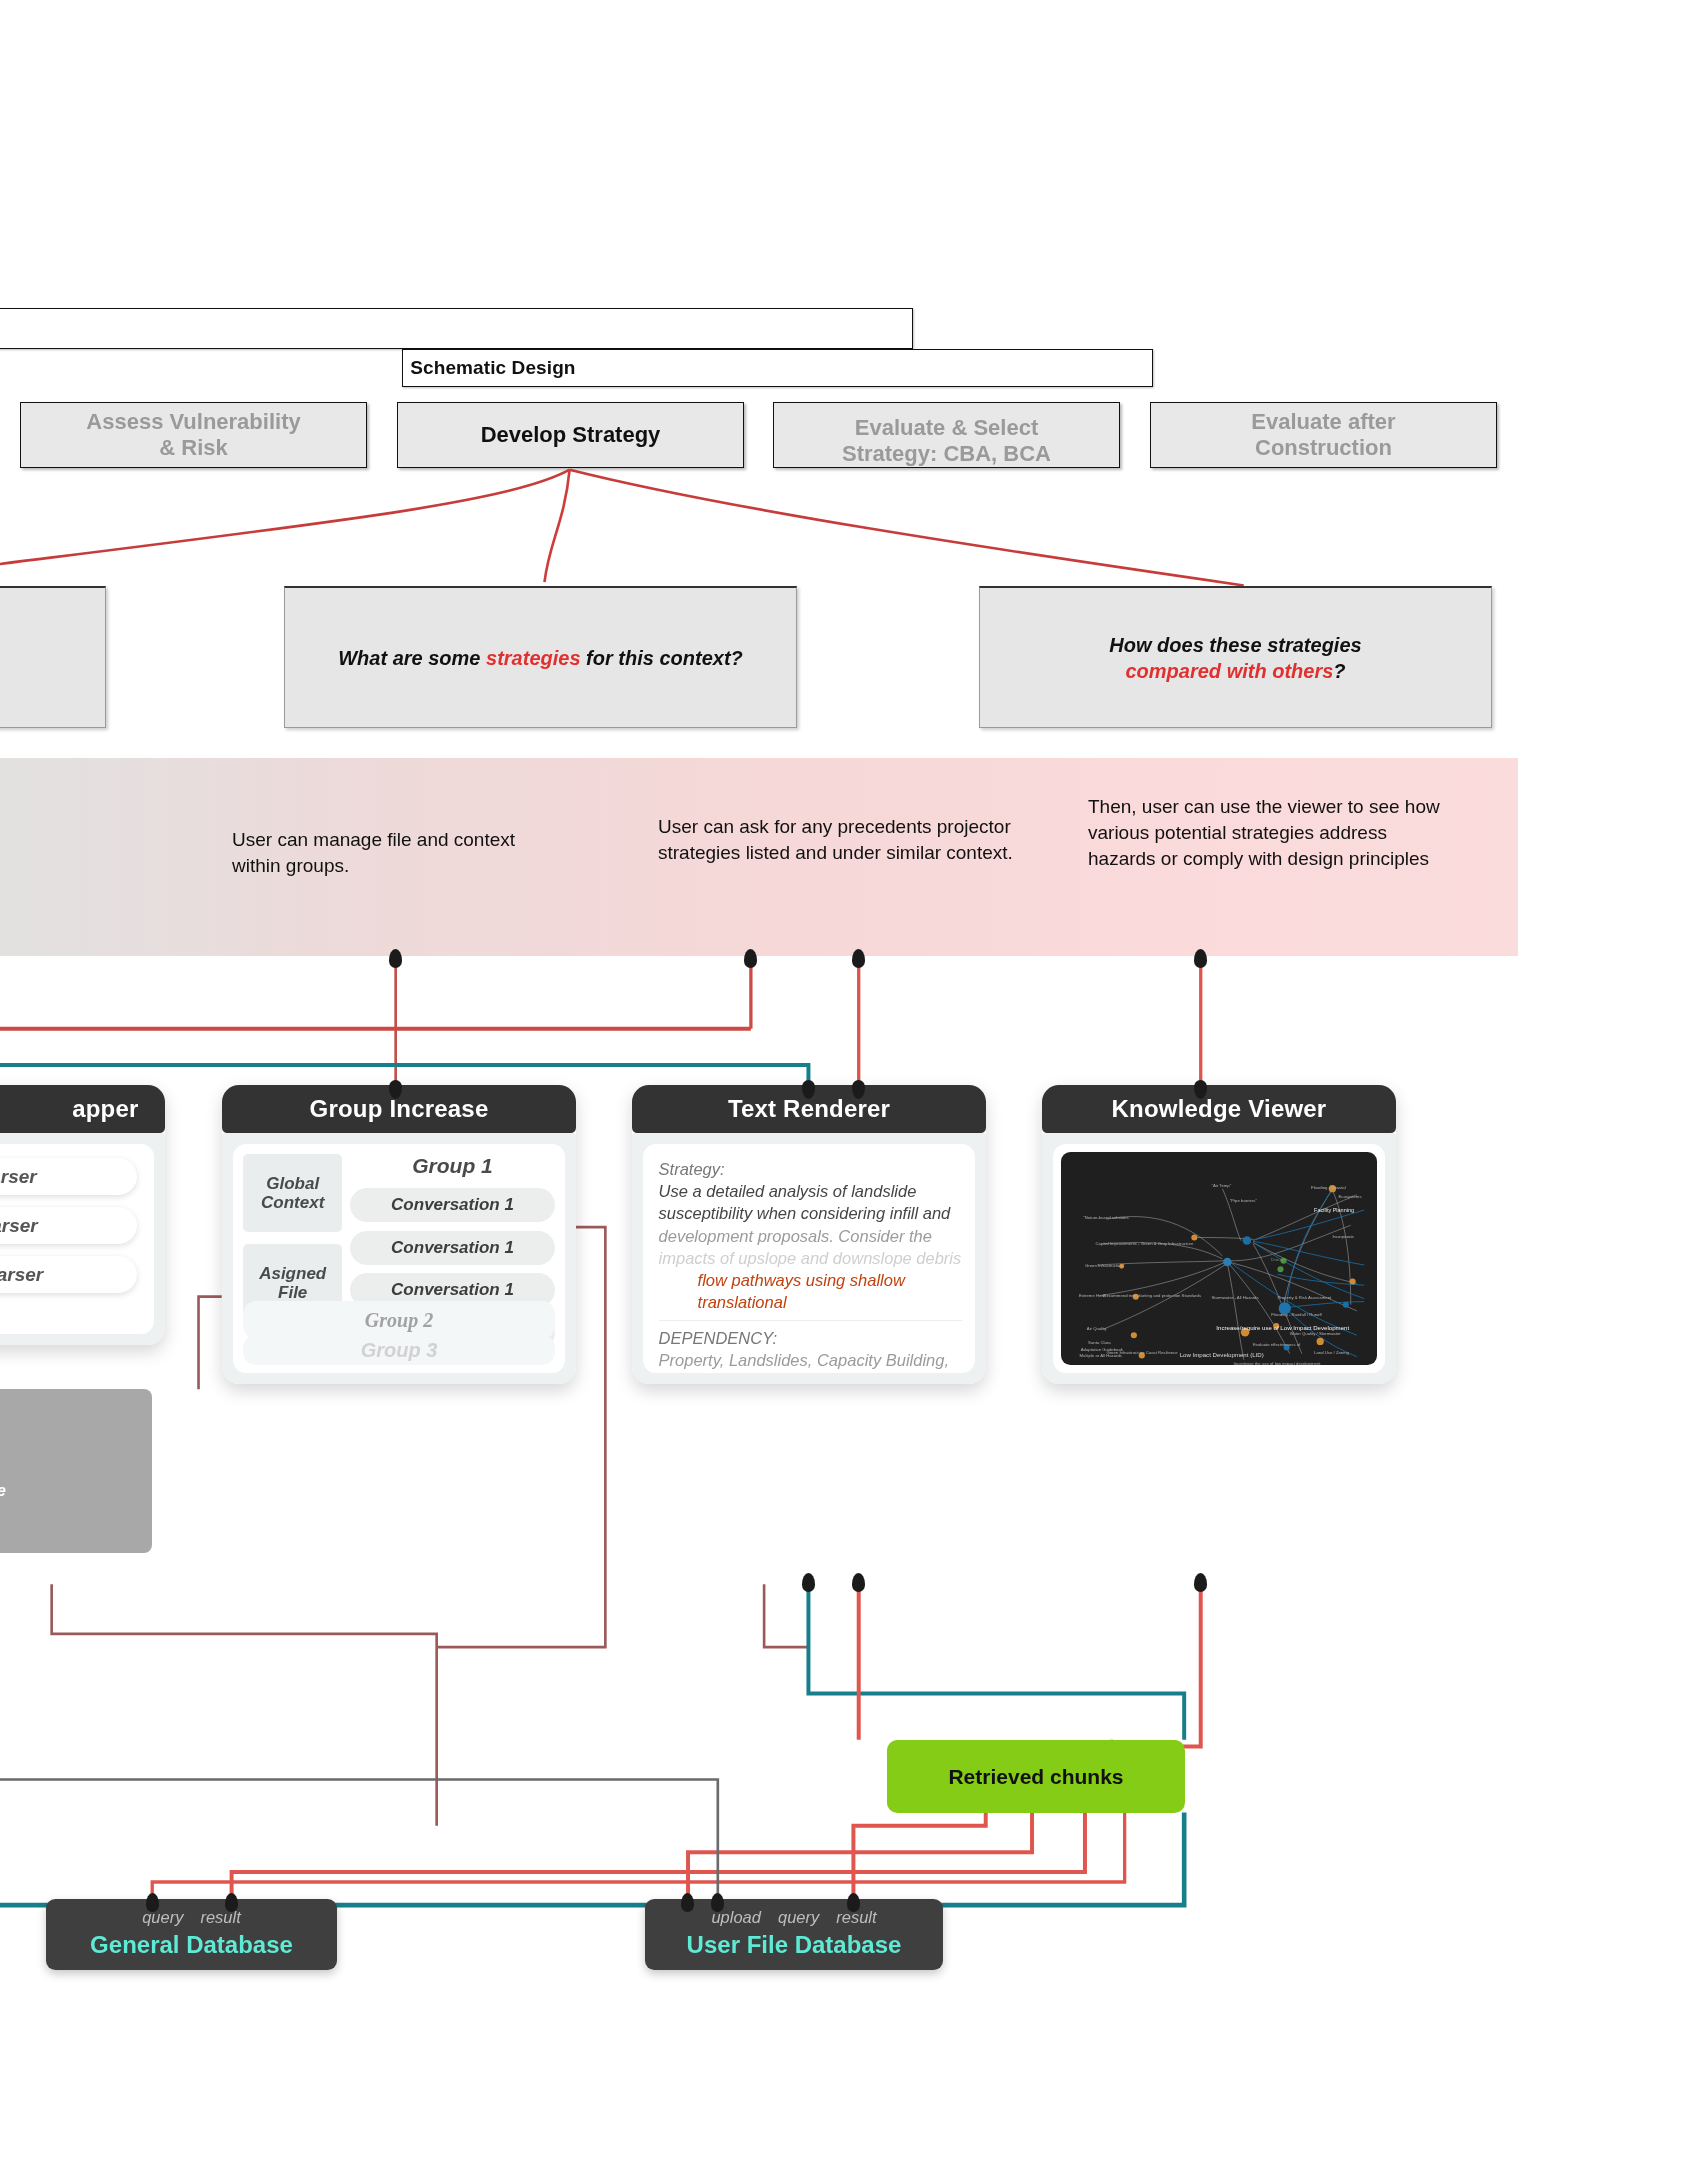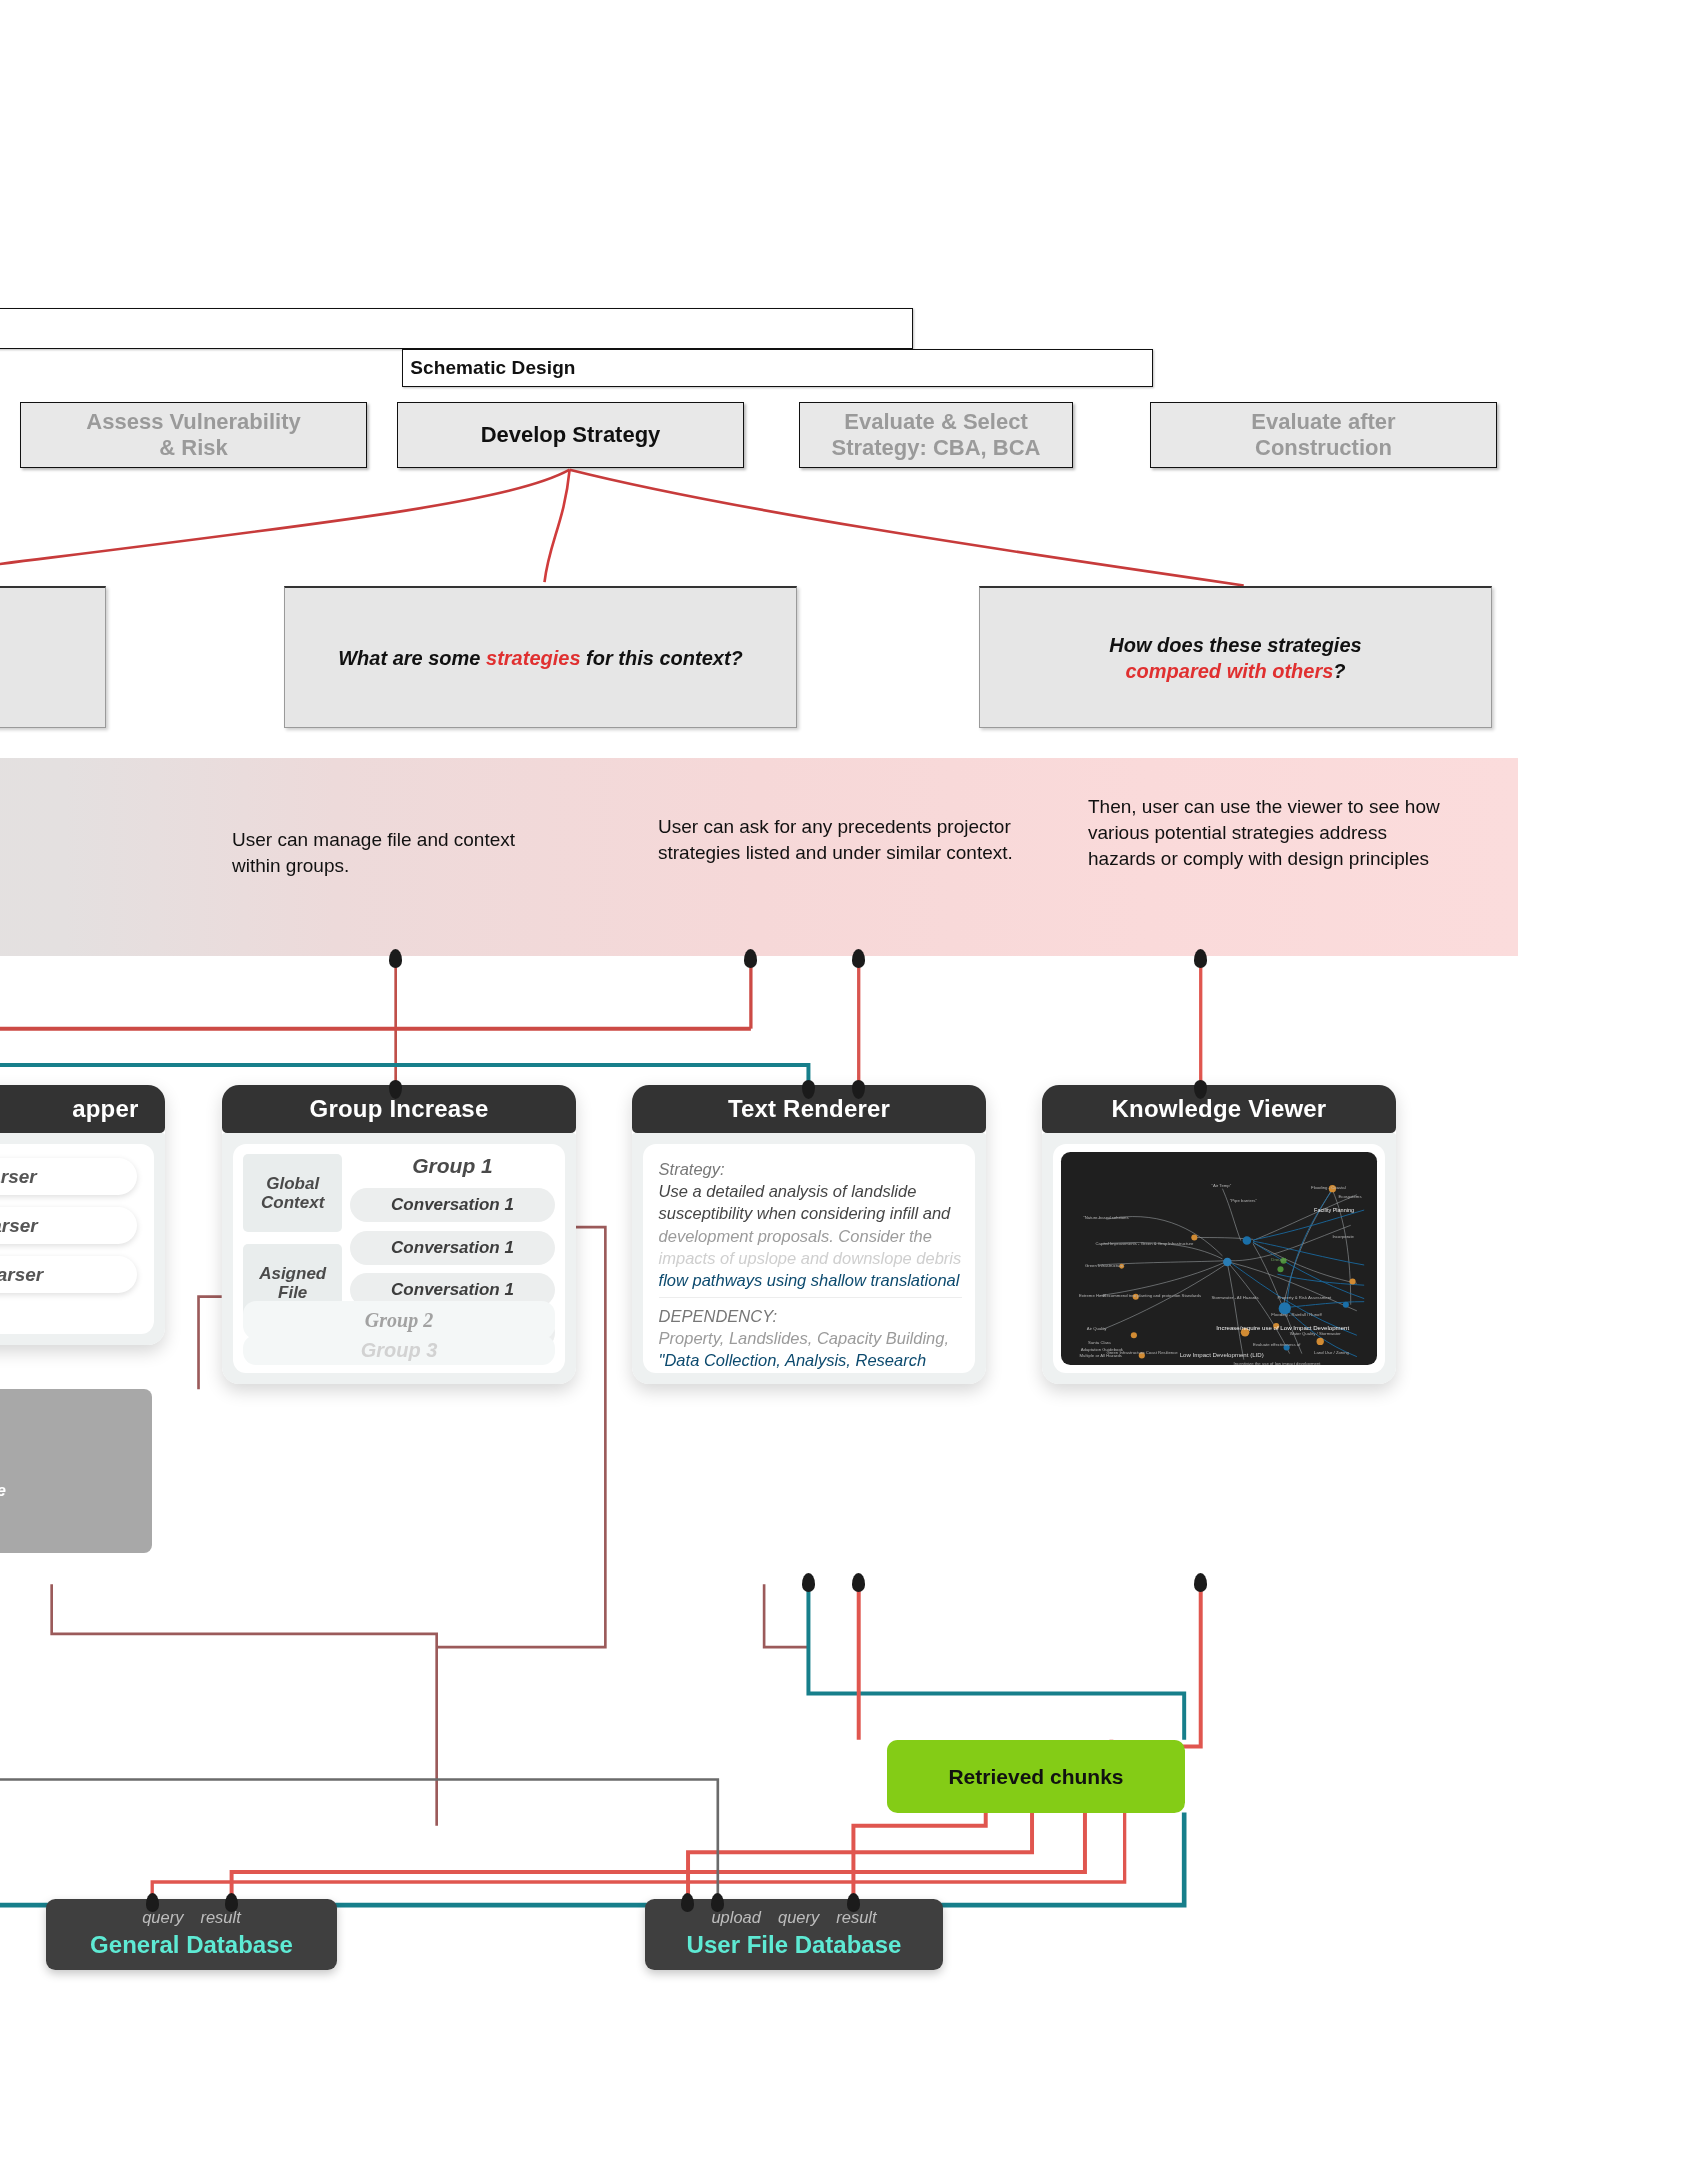--- a/index.html
+++ b/index.html
@@ -24,21 +24,21 @@
   .phaseBox{
     position:absolute;top:402px;height:66px;background:#e8e8e8;
     border:1.3px solid #111;box-sizing:border-box;
     box-shadow:2px 2px 2.6px rgba(0,0,0,.28);
     display:flex;align-items:center;justify-content:center;text-align:center;
     font-size:22px;font-weight:700;line-height:1.18;color:#9a9a9a;
   }
   .phaseBox.active{color:#101010;}
   #pb0{left:20px;width:347px;}
   #pb1{left:397px;width:347px;}
-  #pb2{left:799px;width:274px;}
+  #pb2{left:773px;width:347px;align-items:flex-end;}
   #pb3{left:1150px;width:347px;}
 
   
   .qBox{
     position:absolute;top:586px;height:142px;background:#e6e6e6;
     border:1px solid #9a9a9a;border-top:2px solid #333;box-sizing:border-box;
     box-shadow:2px 2px 3.3px rgba(0,0,0,.20);
     display:flex;align-items:center;justify-content:center;text-align:center;
     font-size:20px;font-weight:700;font-style:italic;line-height:1.3;color:#111;
     padding:0 9.3px;
@@ -107,21 +107,21 @@
 
   
   #cardTR{left:632px;top:1085px;width:354px;}
   #cardTR .cardBody{height:251px;}
   .trBlock{padding:14.6px 13.2px 0 16px;box-sizing:border-box;
      font-size:16.5px;font-style:italic;line-height:1.34;color:#333;}
   .trLabel{color:#777;}
   .fadeA{color:#454545;}
   .fadeB{color:#9b9b9b;}
   .fadeC{color:#cfcfcf;}
-  .fadeD{color:#0c4a6e;}
+  .fadeD{color:#c2410c;margin-left:39px;}
   .trRule{height:0.7px;background:#ededed;margin:6.6px 0;}
 
   
   #cardKV{left:1042px;top:1085px;width:354px;}
   #cardKV .cardBody{height:251px;}
   .kvScreen{position:absolute;inset:8px;background:#1f1f1f;border-radius:9.3px;overflow:hidden;}
 
   
   #chunks{position:absolute;left:887px;top:1740px;width:298px;height:73px;
      background:#84cc16;border-radius:10.6px;display:flex;align-items:center;

